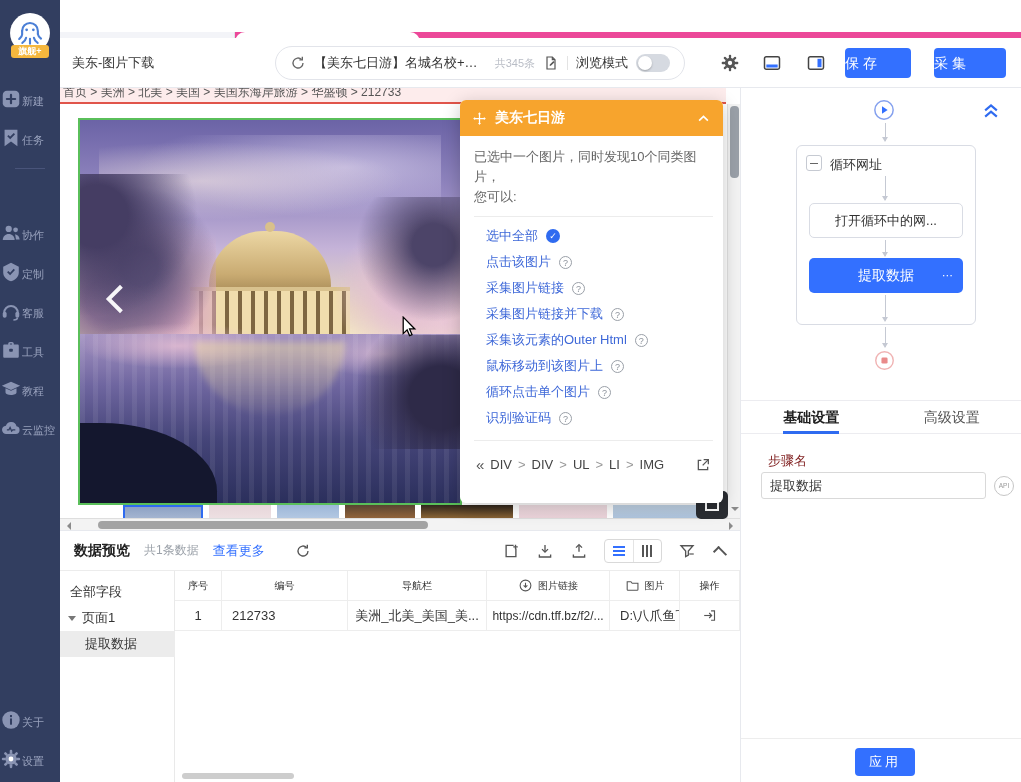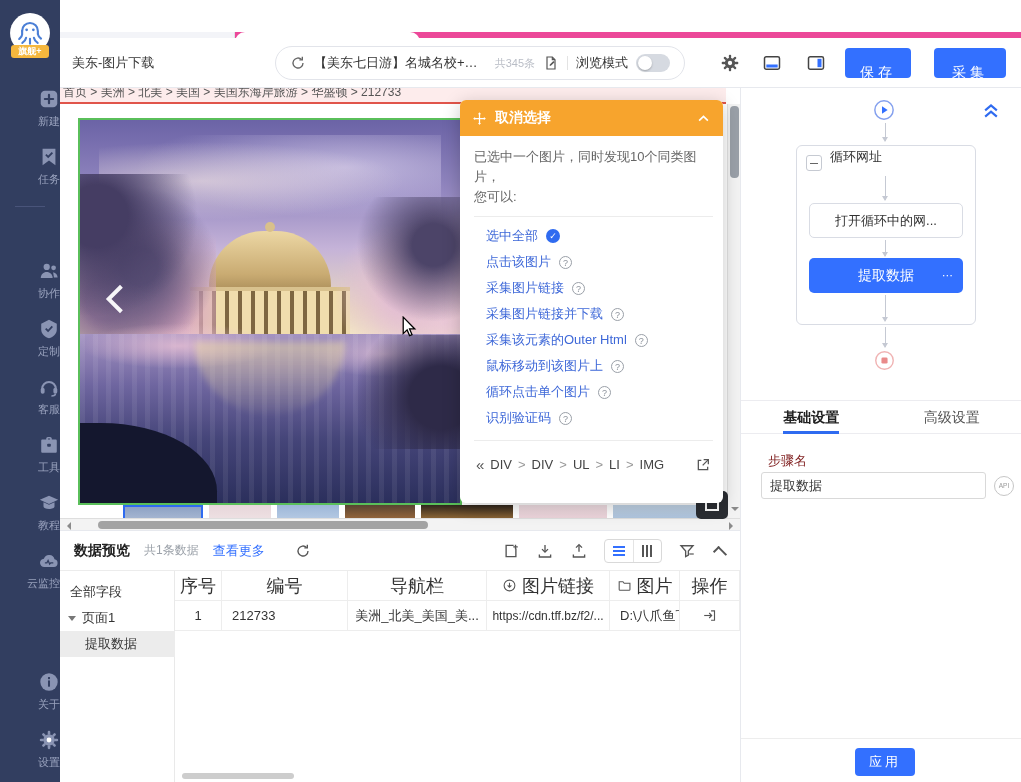--- a/index.html
+++ b/index.html
@@ -9,21 +9,21 @@
   .ic svg{display:block;width:100%;height:100%;}
 
   
   #sidebar{position:absolute;left:0;top:0;width:60px;height:782px;background:#323e60;z-index:40;
            display:flex;flex-direction:column;align-items:center;}
   .logo-wrap{position:relative;margin-top:12px;width:42px;height:42px;flex:none;}
   .logo-circle{width:42px;height:42px;}
   .logo-badge{position:absolute;left:2px;bottom:-4px;width:38px;height:13px;background:#f5b73e;
               border-radius:3px;color:#fff;font-size:9px;line-height:13px;text-align:center;font-weight:bold;}
   .side-items{display:flex;flex-direction:column;align-items:center;width:100%;margin-top:34px;}
-  .side-item{display:flex;flex-direction:column;align-items:flex-end;margin-bottom:17px;cursor:pointer;width:100%;}
+  .side-item{display:flex;flex-direction:row;align-items:center;margin-bottom:17px;cursor:pointer;width:100%;}
   .side-item .ic{width:22px;height:22px;color:#8a94b3;}
   .side-label{font-size:11px;color:#99a2bd;margin-top:4px;}
   .side-div{width:30px;border-top:1px solid #49547a;margin:2px 0 19px 0;}
   .side-spacer{flex:1;}
   #side-bot{margin-bottom:12px;}
   #side-bot .side-item:last-child{margin-bottom:0;}
 
   
   #tabstrip{position:absolute;left:60px;top:0;width:961px;height:38px;background:#ec4899;margin-top:32px;}
   .tab-home{position:absolute;left:0;top:0;width:175px;height:38px;line-height:38px;text-align:center;
@@ -47,21 +47,21 @@
   .url-pill .ic{width:16px;height:16px;color:#666;flex:none;}
   .url-text{flex:1;color:#333;white-space:nowrap;overflow:hidden;text-overflow:ellipsis;}
   .url-count{color:#b9bdc6;font-size:11px;flex:none;}
   .pill-sep{width:1px;height:14px;background:#e3e3e3;flex:none;}
   .browse-label{color:#333;flex:none;}
   .toggle{width:34px;height:18px;border-radius:9px;background:#d6dae1;position:relative;flex:none;cursor:pointer;}
   .toggle-knob{position:absolute;left:2px;top:2px;width:14px;height:14px;border-radius:50%;background:#fff;
                box-shadow:0 1px 2px rgba(0,0,0,.25);}
   .tool-icon{position:absolute;top:15px;width:20px;height:20px;color:#555;cursor:pointer;}
   .btn-blue{position:absolute;top:10px;height:30px;background:#3370ff;color:#fff;border:none;border-radius:4px;
-            font-size:14px;letter-spacing:4px;text-align:center;line-height:30px;cursor:pointer;padding:9px;
+            font-size:14px;letter-spacing:4px;text-align:left;line-height:30px;cursor:pointer;padding:0;
             font-family:inherit;}
 
   
   #webarea{position:absolute;left:60px;top:88px;width:680px;height:442px;background:#fff;overflow:hidden;}
   .breadcrumb{position:absolute;left:0;top:0;width:666px;height:16px;background:#fdecec;
               border-bottom:2px solid #e0544a;overflow:hidden;}
   .breadcrumb span{display:block;margin-top:-4px;padding-left:3px;font-size:12px;color:#555;white-space:nowrap;}
 
   .photo{position:absolute;left:18px;top:30px;width:384px;height:387px;overflow:hidden;
          border:2px solid #5abf5a;background:#8a7fae;cursor:pointer;}
@@ -157,21 +157,21 @@
   .wf-play{position:absolute;left:132px;top:11px;width:22px;height:22px;cursor:pointer;}
   .wf-collapse{position:absolute;right:20px;top:12px;width:22px;height:20px;cursor:pointer;}
   .wf-arrow{position:absolute;left:144px;width:1px;background:#c5c9d3;}
   .wf-arrow:after{content:"";position:absolute;bottom:-1px;left:-3px;border:3.5px solid transparent;
         border-top:5px solid #c5c9d3;border-bottom:none;}
   .wf-group{position:absolute;left:55px;top:57px;width:180px;height:180px;border:1px solid #d9dce4;
         border-radius:6px;background:#fff;}
   .wf-minus{position:absolute;left:65px;top:67px;width:16px;height:16px;border:1px solid #c6cad2;
         border-radius:3px;cursor:pointer;}
   .wf-minus:before{content:"";position:absolute;left:3px;top:6.5px;width:8px;border-top:1.5px solid #666;}
-  .wf-group-label{position:absolute;left:89px;top:60px;color:#333;}
+  .wf-group-label{position:absolute;left:89px;top:68px;color:#333;}
   .wf-open{position:absolute;left:68px;top:115px;width:154px;height:35px;border:1px solid #d9dce4;
         border-radius:5px;background:#fff;color:#333;text-align:center;line-height:33px;cursor:pointer;
         white-space:nowrap;overflow:hidden;}
   .wf-extract{position:absolute;left:68px;top:170px;width:154px;height:35px;background:#3370ff;
         border-radius:5px;color:#fff;font-size:14px;text-align:center;line-height:35px;cursor:pointer;}
   .wf-more{position:absolute;right:9px;top:0;font-size:11px;letter-spacing:1px;cursor:pointer;}
   .wf-stop{position:absolute;left:133px;top:262px;width:21px;height:21px;cursor:pointer;}
 
   .set-tabs{position:absolute;left:0;top:312px;width:281px;height:34px;border-top:1px solid #ececf0;
         border-bottom:1px solid #ececf0;display:flex;}
@@ -211,21 +211,21 @@
   .tree-all{position:absolute;left:10px;top:12px;color:#333;cursor:pointer;}
   .tree-page{position:absolute;left:8px;top:38px;color:#333;cursor:pointer;display:flex;align-items:center;gap:6px;}
   .caret-down{width:0;height:0;border:4px solid transparent;border-top:5px solid #777;margin-top:4px;}
   .tree-step{position:absolute;left:0;top:60px;width:115px;height:26px;background:#ececec;color:#333;
         line-height:26px;padding-left:25px;cursor:pointer;}
 
   .pv-table{position:absolute;left:115px;top:40px;width:565px;}
   .pv-thead,.pv-trow{display:grid;grid-template-columns:47px 126px 139px 123px 70px 60px;height:30px;}
   .pv-cell{border-right:1px solid #ededed;border-bottom:1px solid #ededed;display:flex;align-items:center;
         justify-content:center;overflow:hidden;white-space:nowrap;padding:0 4px;color:#333;gap:5px;}
-  .pv-thead .pv-cell{font-size:18px;}
+  .pv-thead .pv-cell{font-size:10px;}
   .pv-cell.left{justify-content:flex-start;padding-left:10px;}
   .pv-cell .ic{width:15px;height:15px;color:#555;flex:none;}
   .pv-cell.url{font-size:12px;}
   .row-action{width:16px;height:16px;color:#555;cursor:pointer;}
   .pv-hthumb{position:absolute;left:122px;bottom:3px;width:112px;height:6px;border-radius:3px;background:#cdcdcd;cursor:pointer;}
 </style>
 </head>
 <body>
 
 <div class="app">
@@ -493,21 +493,21 @@
     </div>
 
     <div class="tips">
       <div class="tips-header">
         <span class="ic">
             <svg viewBox="0 0 24 24" stroke="#fff" stroke-width="2" fill="#fff">
               <path d="M12 3v18M3 12h18" fill="none"></path>
               <path d="M12 2l-2.4 3h4.8zM12 22l-2.4-3h4.8zM2 12l3-2.4v4.8zM22 12l-3-2.4v4.8z" stroke-width="0"></path>
             </svg>
           </span>
-        <span class="tips-title">取消选择</span>
+        <span class="tips-title">美东七日游</span>
         <span class="ic tips-collapse">
             <svg viewBox="0 0 24 24" fill="none" stroke="#fff" stroke-width="2.6">
               <path d="M5 15.5l7-7 7 7"></path>
             </svg>
           </span>
       </div>
       <div class="tips-body">
         <div class="tips-msg">
           <div>已选中一个图片，同时发现10个同类图片，</div>
           <div>您可以:</div>

